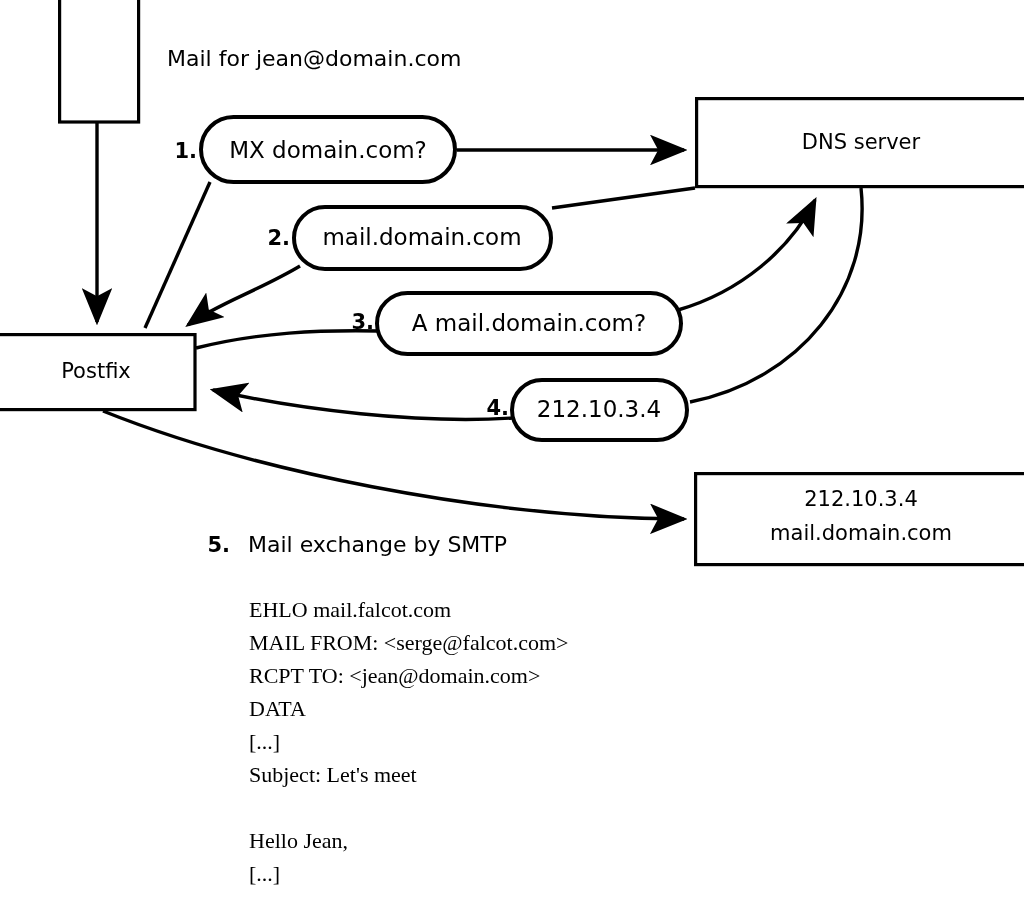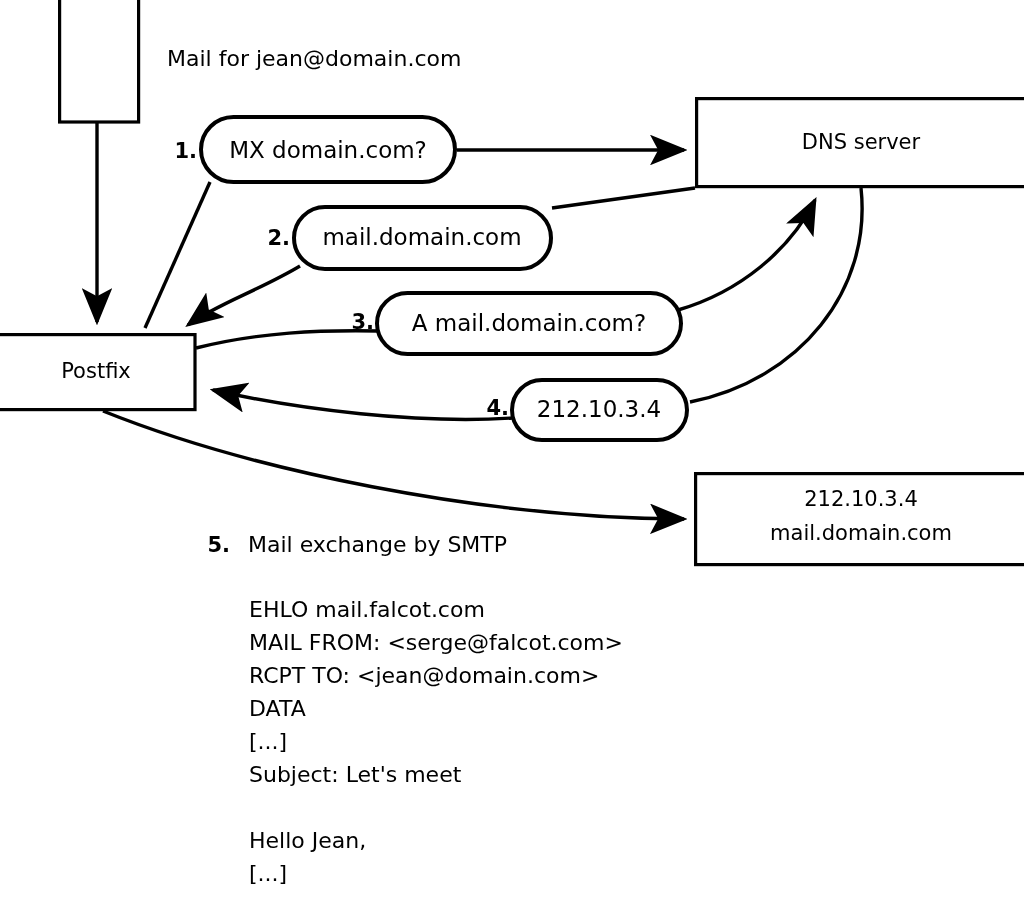--- a/index.html
+++ b/index.html
@@ -68,21 +68,21 @@
   .smtp-block {
     position: absolute;
     left: 249px;
     top: 593px;
     font-family: "DejaVu Sans", sans-serif;
     font-size: 22px;
     line-height: 33px;
     color: #000000;
     white-space: pre;
   }
-  .smtp-line { height: 33px; }
+  .smtp-line { height: 33px; font-family: Liberation Serif, serif; }
   .smtp-blank { height: 33px; }
 </style>
 </head>
 <body>
 
 <div id="canvas">
 
   <svg id="diagram-svg" viewBox="0 0 1024 919">
     <defs>
       <marker id="arrowhead" markerWidth="11" markerHeight="9" refX="10" refY="4.5" orient="auto" markerUnits="strokeWidth">

